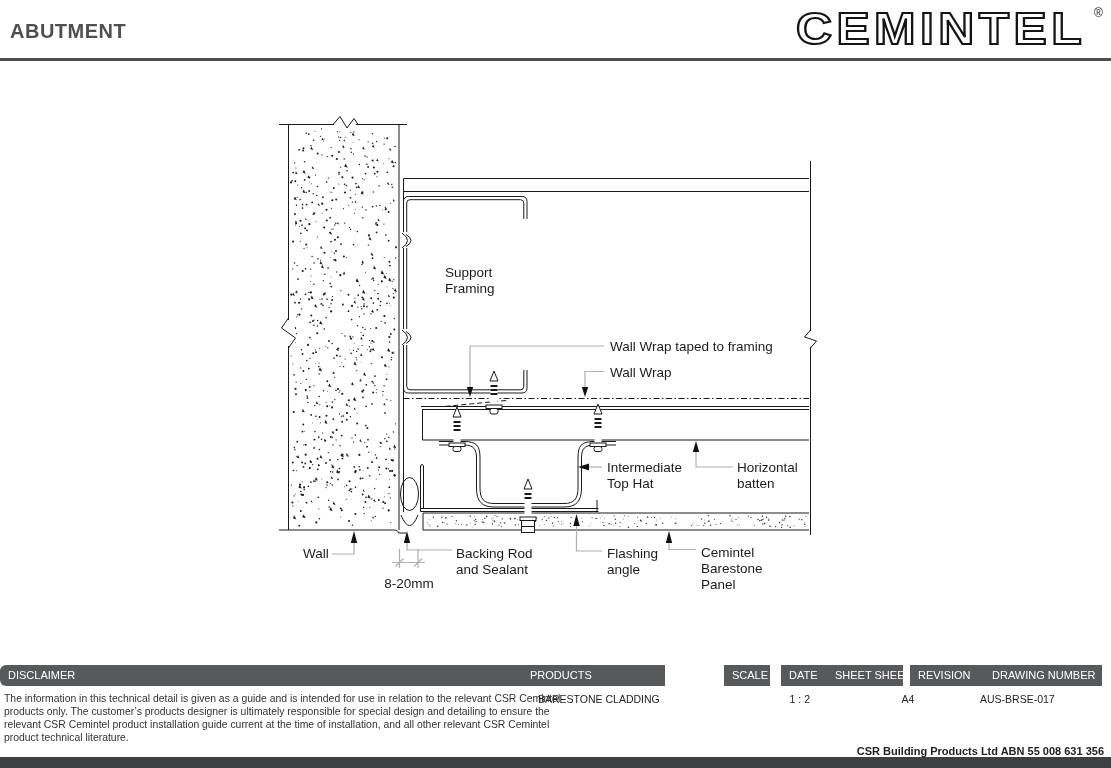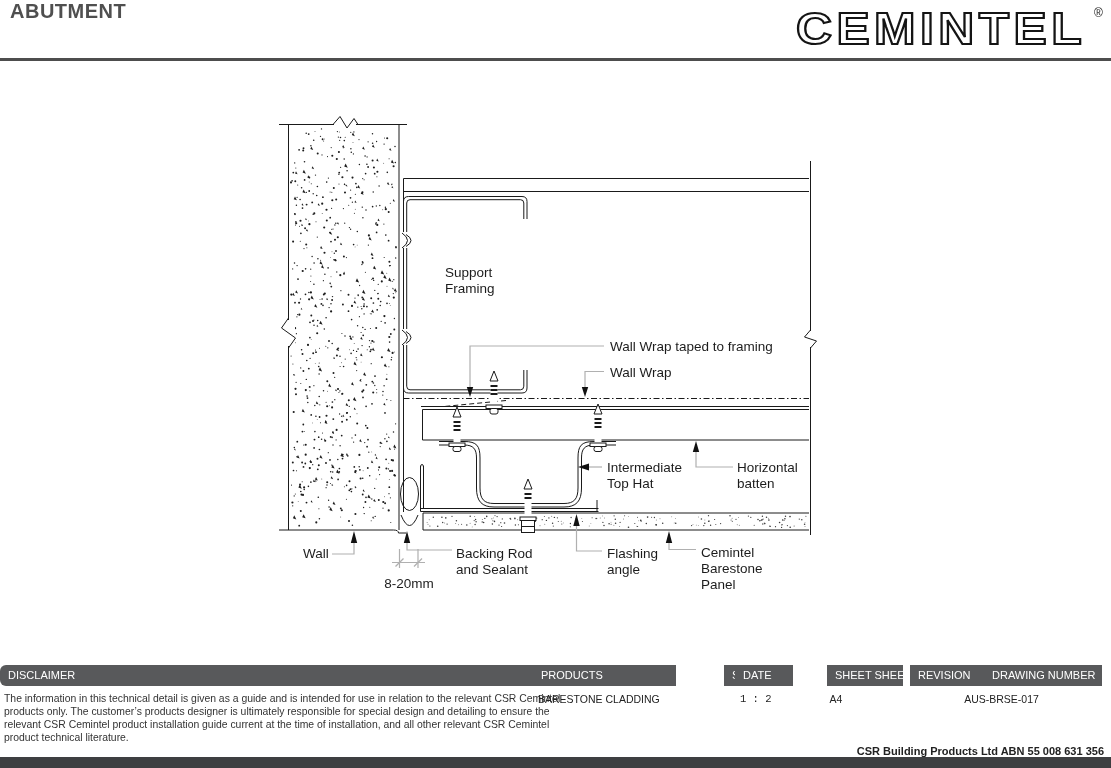--- a/index.html
+++ b/index.html
@@ -1,43 +1,43 @@
 <!DOCTYPE html>
 <html><head>
 <meta charset="utf-8">
 <style>
   html,body{margin:0;padding:0;background:#ffffff;}
   body{font-family:"Liberation Sans", sans-serif; -webkit-font-smoothing:antialiased;}
   #page{position:relative;width:1111px;height:768px;background:#fff;overflow:hidden;}
 
   
-  #page-title{position:absolute;left:10px;top:0;font-size:20px;font-weight:bold;
+  #page-title{position:absolute;left:10px;top:20px;font-size:20px;font-weight:bold;
     color:#4f4f4f;letter-spacing:.5px;}
   #logo-svg{position:absolute;left:792px;top:2px;}
   #header-divider{position:absolute;left:0;top:58px;width:1111px;height:3px;background:#4d4d4d;}
 
   
   #detail-svg{position:absolute;left:0;top:0;}
 
   
   .bar{position:absolute;top:665px;height:21px;background:#58595b;color:#fff;
     font-size:11px;line-height:21px;padding-left:8px;box-sizing:border-box;white-space:nowrap;overflow:hidden;}
   #bar-disclaimer{left:0;width:580px;border-radius:6px;}
-  #bar-products{left:533px;width:143px;}
+  #bar-products{left:522px;width:143px;}
   #bar-scale{left:724px;width:46px;}
-  #bar-date{left:735px;width:58px;}
+  #bar-date{left:781px;width:58px;}
   #bar-sheetsize{left:827px;width:76px;}
   #bar-revision{left:910px;width:79px;}
   #bar-drawingnumber{left:984px;width:118px;}
 
   .val{position:absolute;top:693px;font-size:10.5px;color:#222;white-space:nowrap;}
   #val-products{left:538px;}
-  #val-scale{left:740px;width:46px;text-align:left;font-family:Liberation Mono, monospace;}
-  #val-sheetsize{left:798px;width:76px;text-align:center;}
-  #val-drawingnumber{left:940px;width:123px;text-align:center;}
+  #val-scale{left:764px;width:46px;text-align:right;}
+  #val-sheetsize{left:870px;width:76px;text-align:center;}
+  #val-drawingnumber{left:980px;width:123px;text-align:left;}
 
   #disclaimer-text{position:absolute;left:4px;top:692px;font-size:10.4px;color:#333;}
   #disclaimer-text div{height:13px;line-height:13px;white-space:nowrap;}
 
   #company-line{position:absolute;right:7px;top:745px;font-size:11px;font-weight:bold;color:#222;white-space:nowrap;}
   #bottom-bar{position:absolute;left:0;top:757px;width:1111px;height:11px;background:#3e3f41;}
 
   .ln{stroke:#1a1a1a;stroke-width:1;fill:none;}
   .leader{stroke:#b0b0b0;stroke-width:1.2;fill:none;}
   .lbl{font-size:13.5px;fill:#1c1c1c;}

